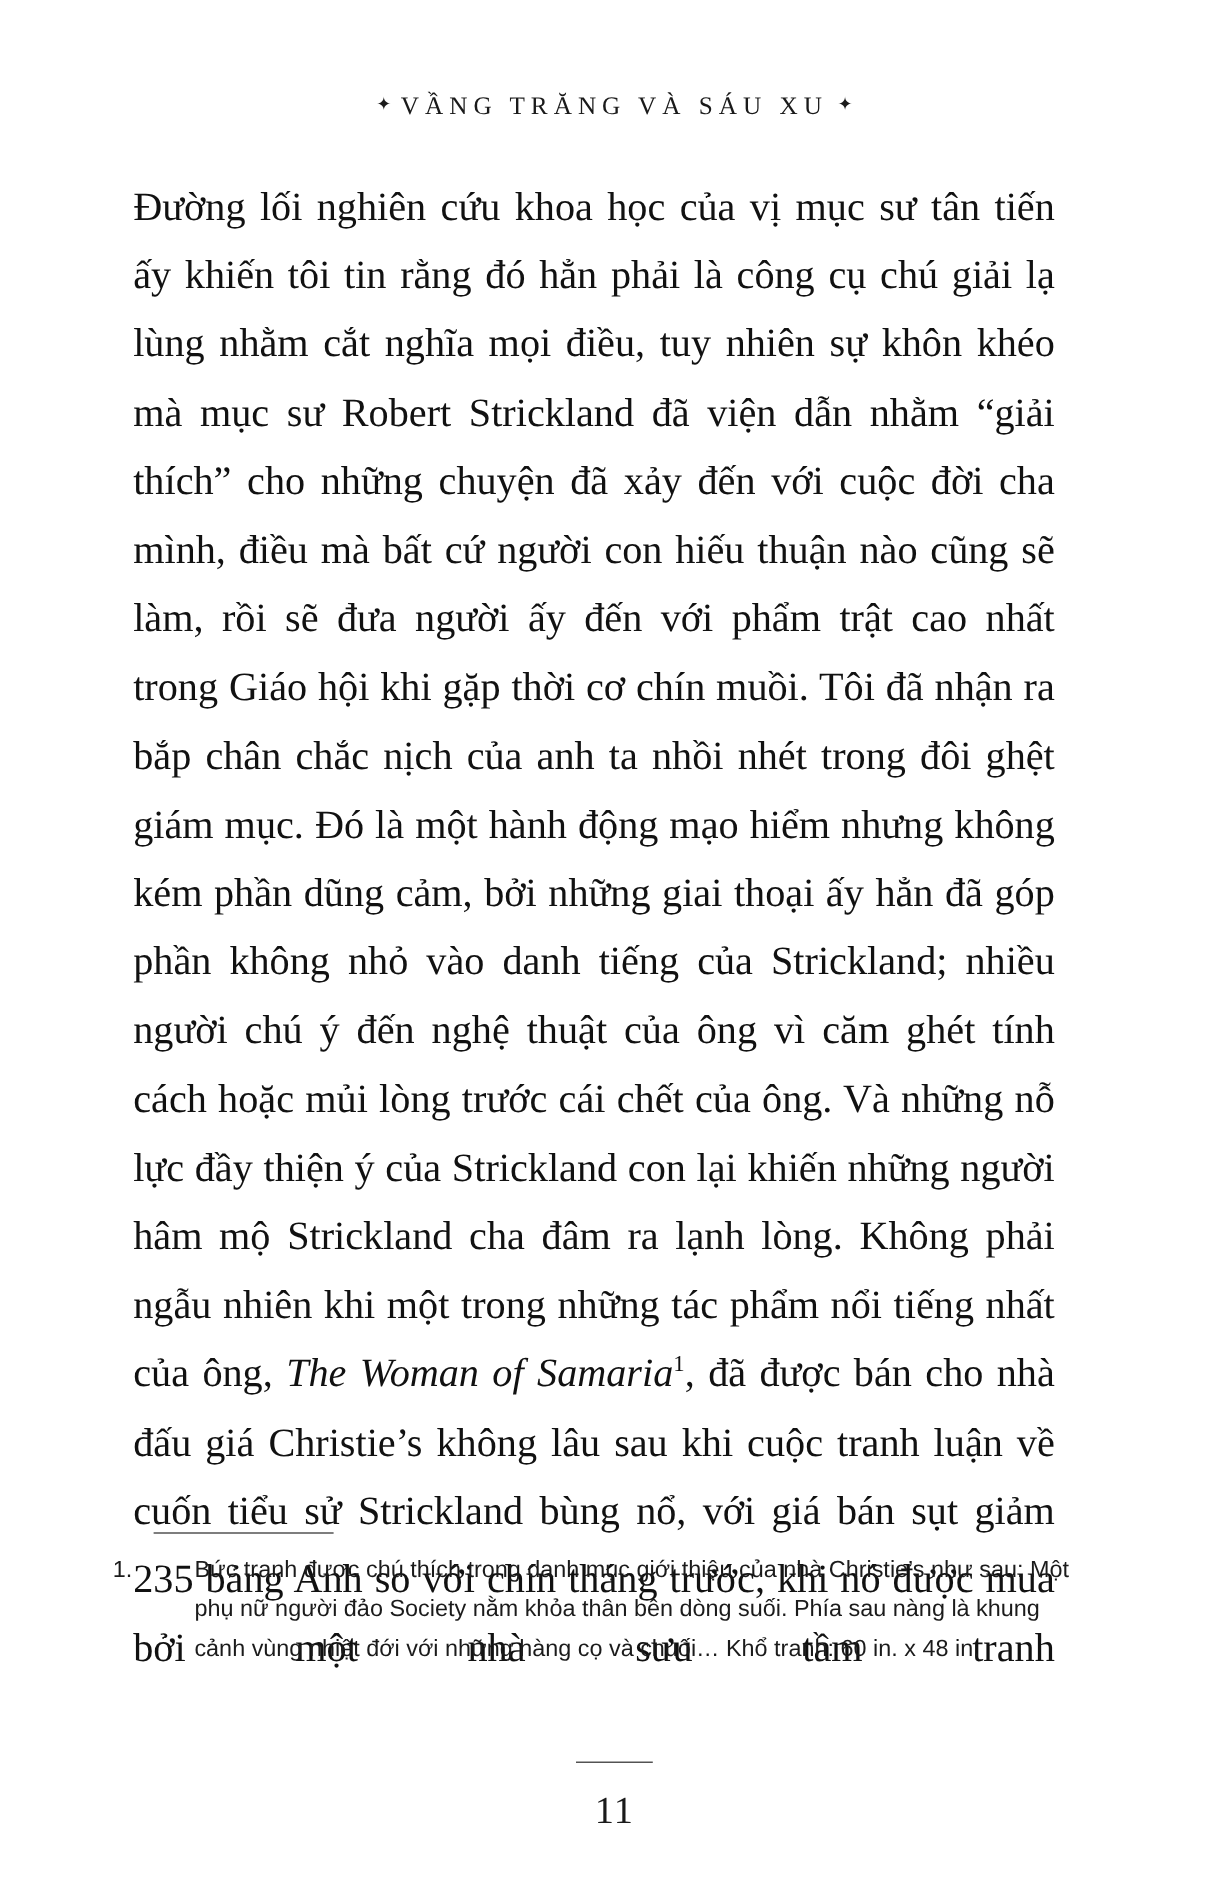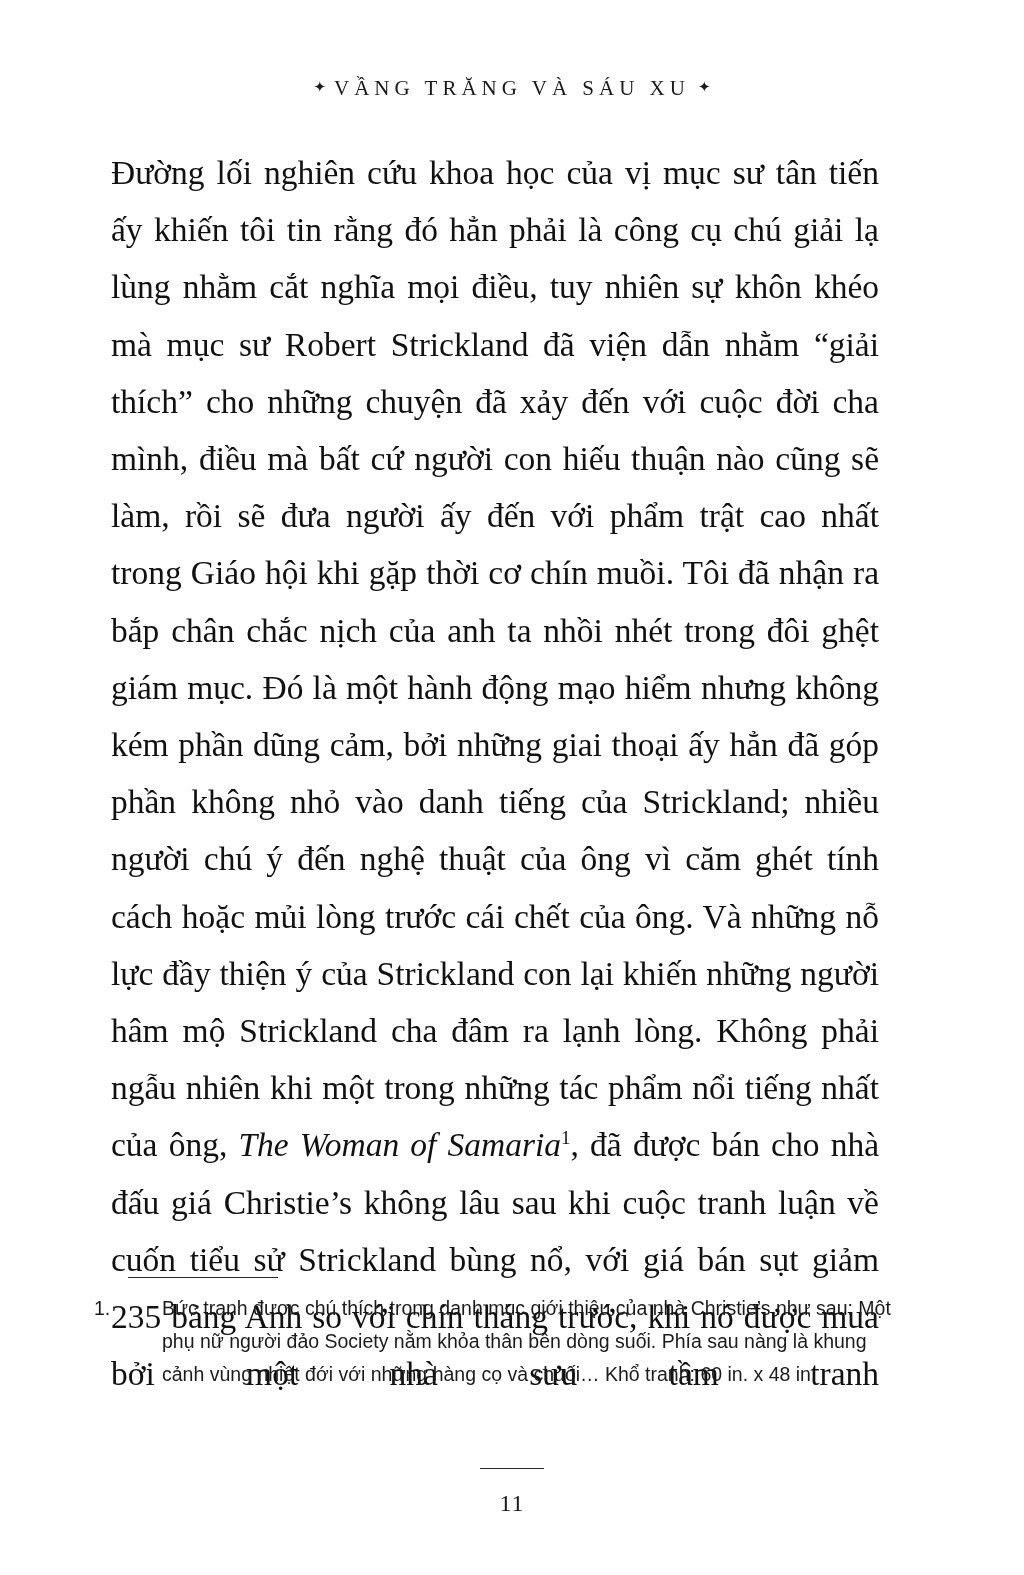--- a/index.html
+++ b/index.html
@@ -110,21 +110,21 @@
     height: 1px;
     background: #2a2a2a;
   }
   .folio {
     position: absolute;
     left: 0;
     top: 1490px;
     width: 1024px;
     text-align: center;
     font-family: "Liberation Serif", serif;
-    font-size: 24px;
+    font-size: 32px;
     letter-spacing: 1px;
     color: #1a1a1a;
   }
 </style>
 </head>
 <body>
 
 <div class="page">
 
   <div class="running-head">

